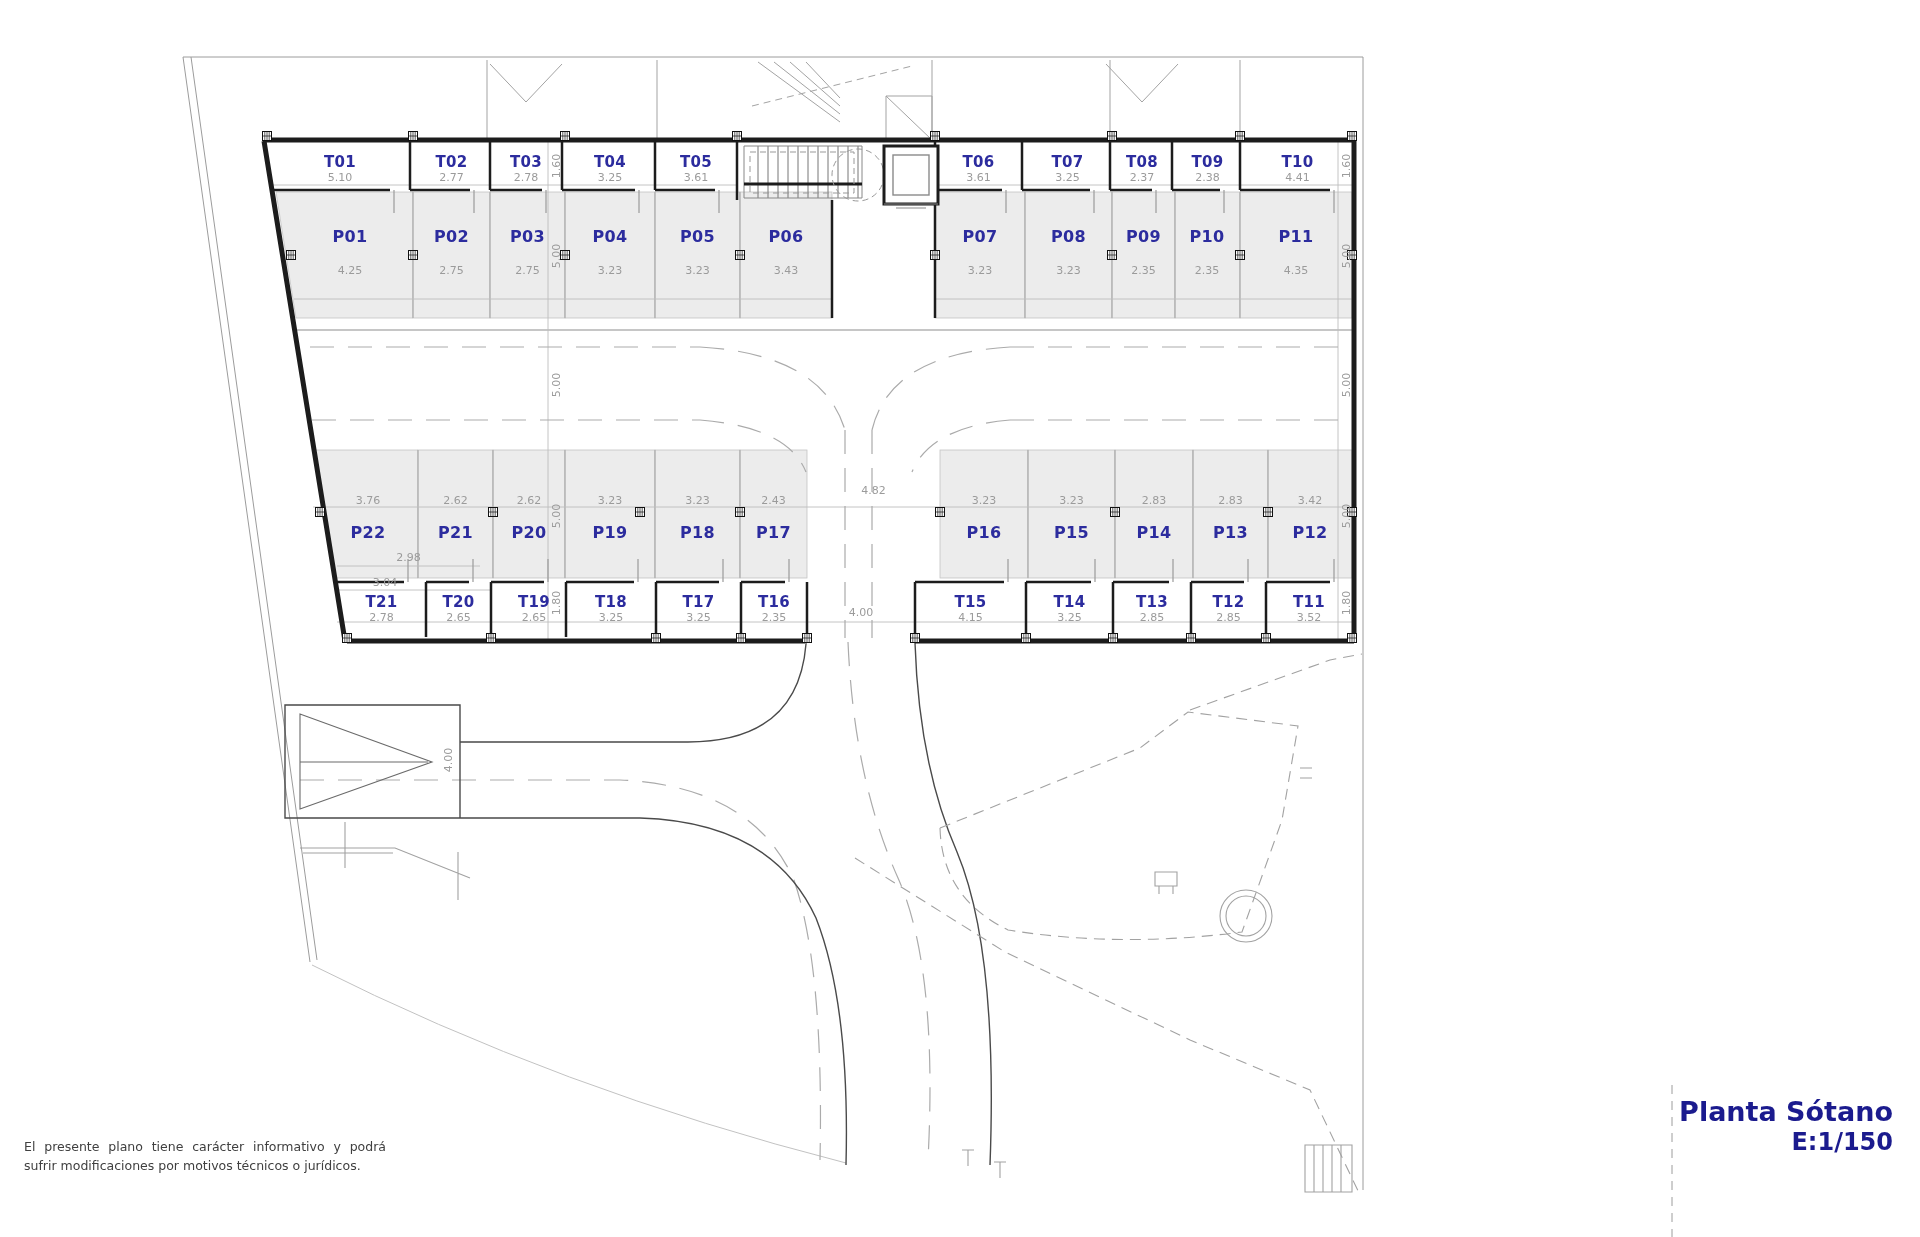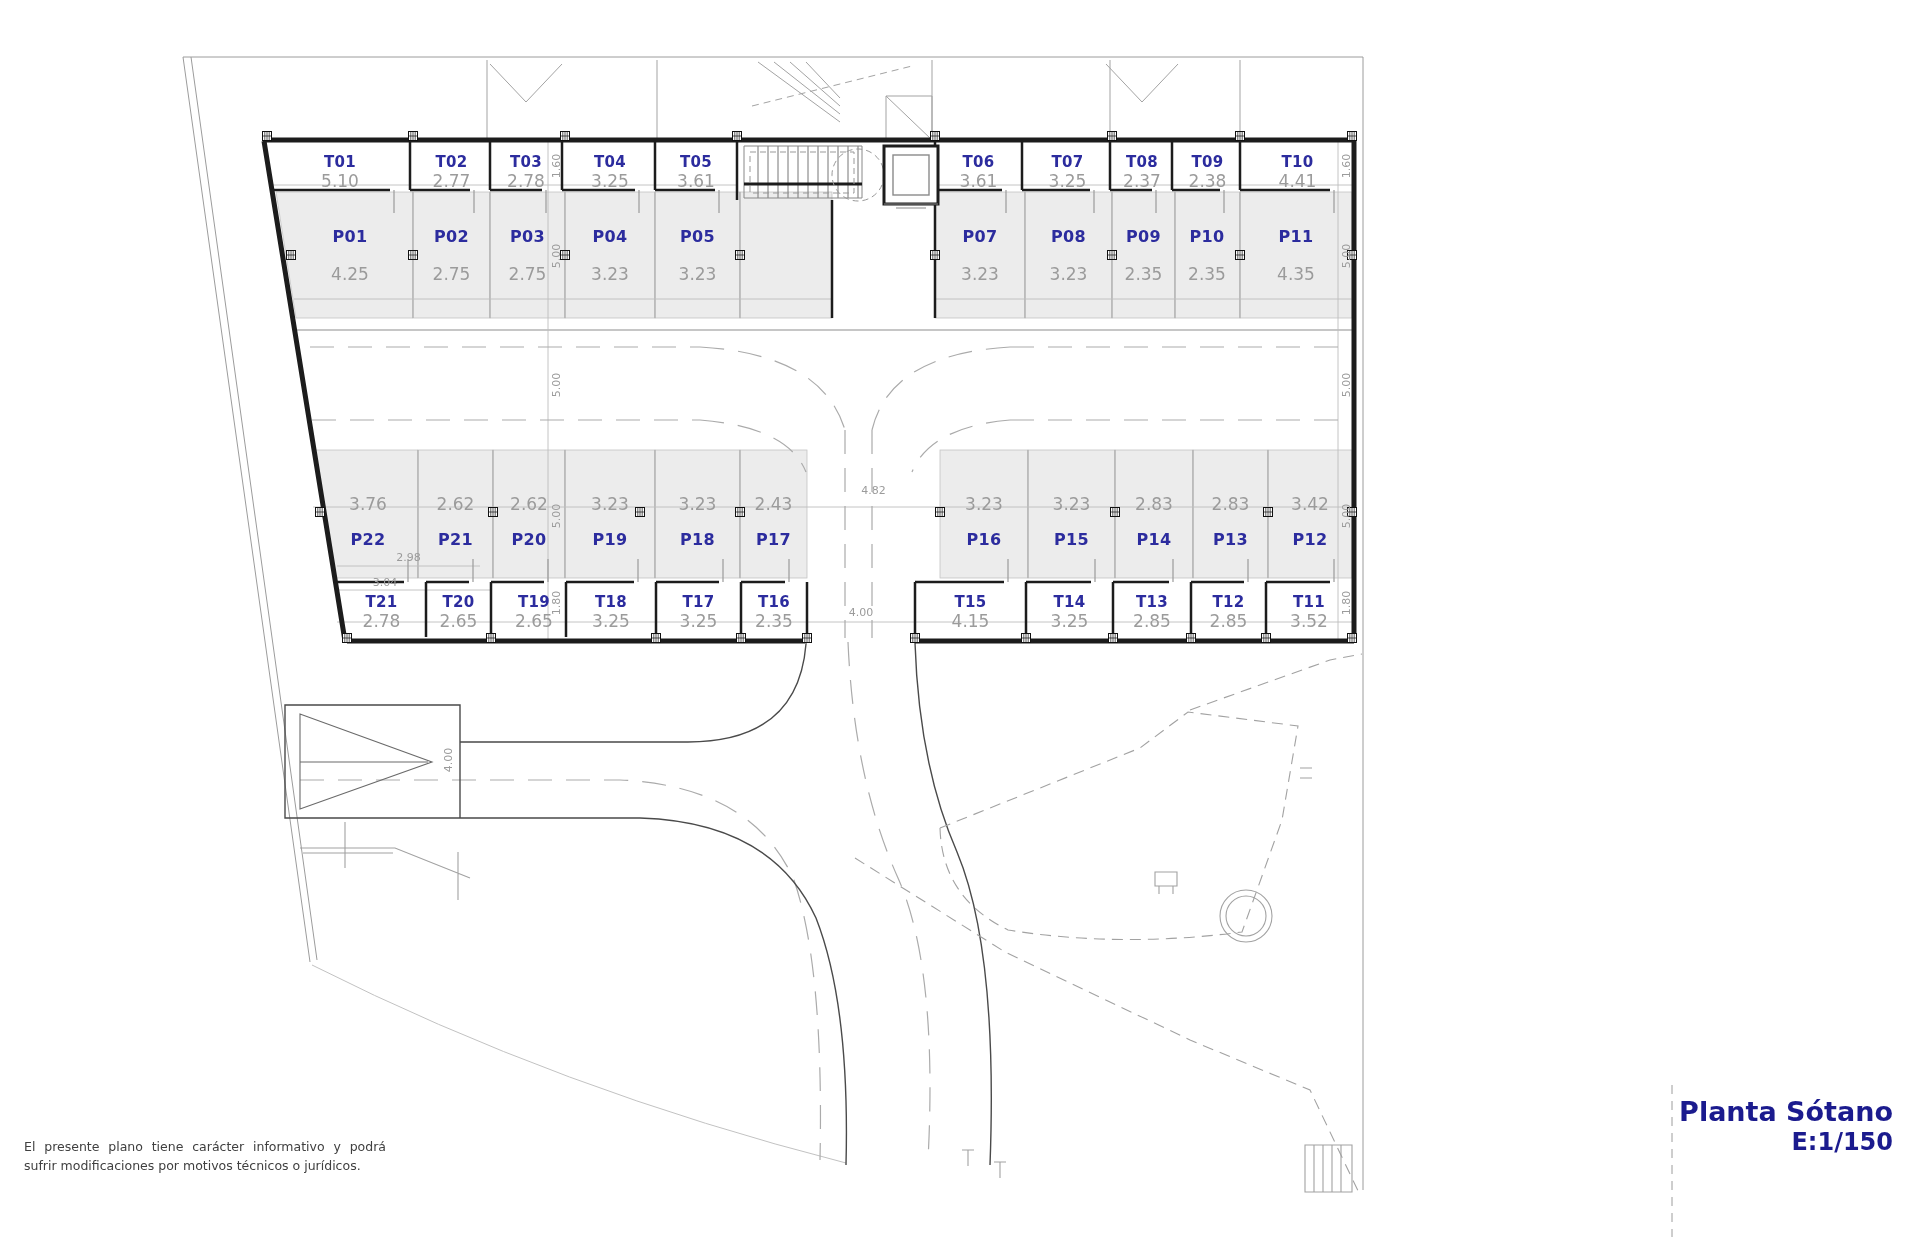--- a/index.html
+++ b/index.html
@@ -3,21 +3,21 @@
 <meta charset="utf-8">
 <style>
   html,body{margin:0;padding:0;background:#fff}
   .plan{position:relative;width:1920px;height:1237px;background:#fff;overflow:hidden;
         font-family:"DejaVu Sans","Liberation Sans",sans-serif}
   svg.lines{position:absolute;left:0;top:0}
   .cell{position:absolute;display:flex;flex-direction:column;align-items:center;
         justify-content:flex-start;text-align:center;pointer-events:none}
   .lbl{color:#2c2c9e;font-weight:bold;font-size:15px;line-height:1.1;letter-spacing:.3px}
   .p-top .lbl,.p-bot .lbl{font-size:16px}
-  .dim{color:#9b9b9b;font-size:17px;line-height:1.2}
+  .dim{color:#9b9b9b;font-size:11px;line-height:1.2}
   .t-top{padding-top:11px}
   .t-bot{padding-top:9px}
   .p-top{padding-top:36px}
   .p-top .dim{margin-top:18px}
   .p-bot{padding-top:44px}
   .p-bot .dim{margin-bottom:17px}
   .vdim{position:absolute;color:#9b9b9b;font-size:11px;white-space:nowrap;
         transform:translate(-50%,-50%) rotate(-90deg)}
   .hdim{position:absolute;color:#9b9b9b;font-size:11px;text-align:center}
   .title-block{position:absolute;right:27px;top:1096px;text-align:right;color:#1b1b8e;font-weight:bold}
@@ -255,20 +255,24 @@
       <span class="dim">2.75</span>
     </div>
   <div class="cell p-top" style="left:565px;top:192px;width:90px;height:126px">
       <span class="lbl">P04</span>
       <span class="dim">3.23</span>
     </div>
   <div class="cell p-top" style="left:655px;top:192px;width:85px;height:126px">
       <span class="lbl">P05</span>
       <span class="dim">3.23</span>
     </div>
+  <div class="cell p-top" style="left:740px;top:192px;width:92px;height:126px">
+      <span class="lbl">P06</span>
+      <span class="dim">3.43</span>
+    </div>
   <div class="cell p-top" style="left:935px;top:192px;width:90px;height:126px">
       <span class="lbl">P07</span>
       <span class="dim">3.23</span>
     </div>
   <div class="cell p-top" style="left:1025px;top:192px;width:87px;height:126px">
       <span class="lbl">P08</span>
       <span class="dim">3.23</span>
     </div>
   <div class="cell p-top" style="left:1112px;top:192px;width:63px;height:126px">
       <span class="lbl">P09</span>

